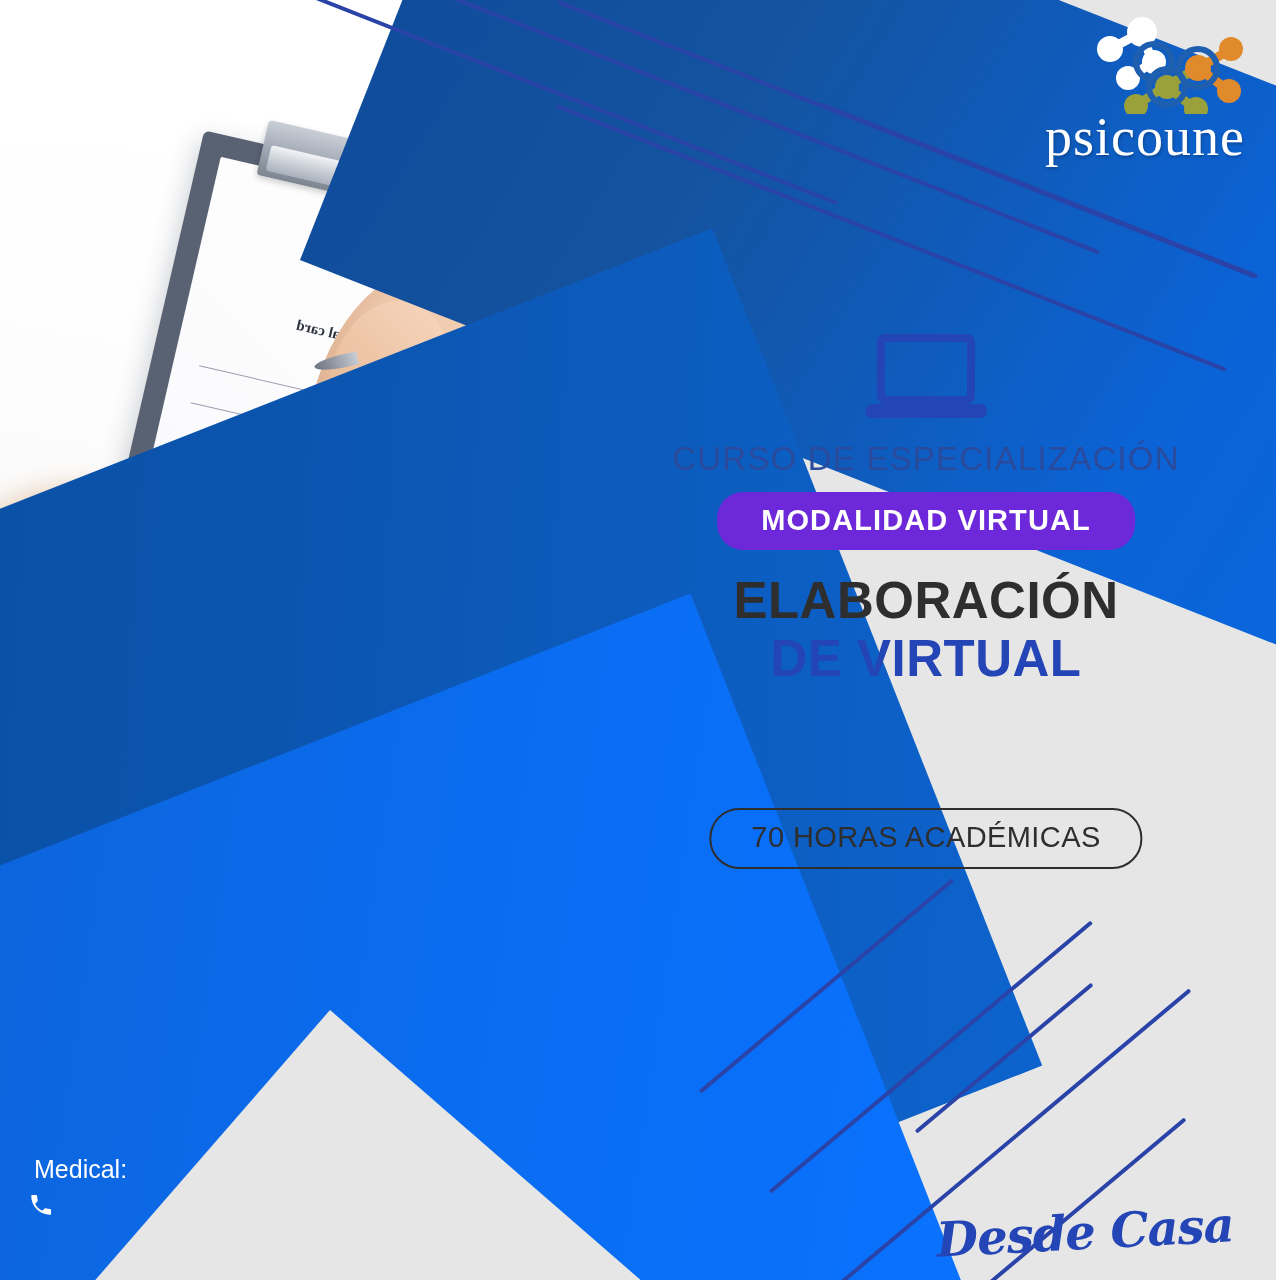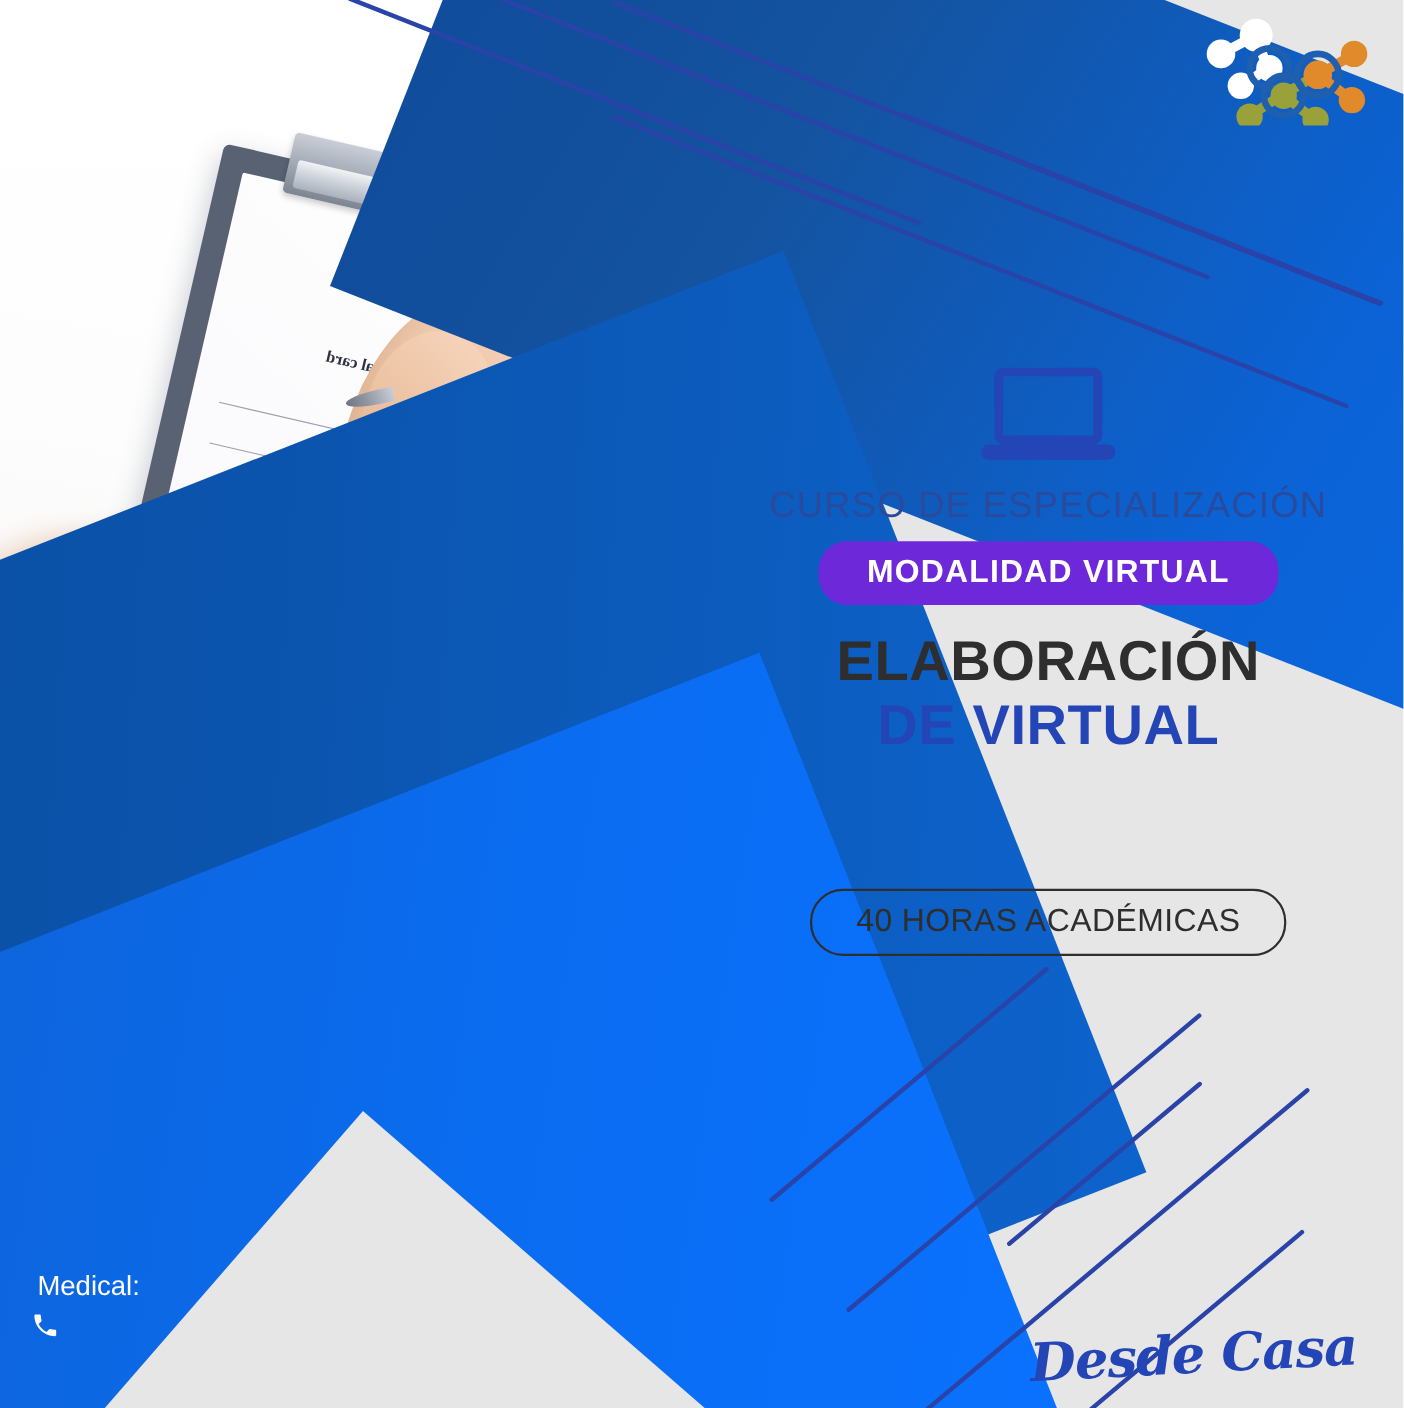--- a/index.html
+++ b/index.html
@@ -204,21 +204,21 @@
     position:absolute; left:0; top:96px; width:234px;
     font-family:"Liberation Serif", serif;
     font-size:54px; font-weight:normal; color:#ffffff;
     letter-spacing:1px; text-align:center; line-height:1;
     text-shadow:1px 2px 3px rgba(0,0,0,.25);
   }
 
   
   .content {
     position:absolute;
-    left:640px; top:0; width:626px; height:1280px;
+    left:613px; top:0; width:626px; height:1280px;
   }
   .laptop-icon {
     position:absolute; left:50%; top:334px; transform:translateX(-50%);
   }
   .curso {
     position:absolute; left:0; top:440px; width:626px;
     text-align:center;
     font-size:33px; font-weight:normal; color:#2a4a9c;
     letter-spacing:1.2px;
   }
@@ -386,40 +386,41 @@
       <circle cx="64" cy="46" r="12" fill="#ffffff"></circle>
       <circle cx="141" cy="33" r="12" fill="#e08a2b"></circle>
       <circle cx="139" cy="75" r="12" fill="#e08a2b"></circle>
       <circle cx="108" cy="52" r="19" fill="none" stroke="#1f5fb0" stroke-width="6"></circle>
       <circle cx="108" cy="52" r="13" fill="#e08a2b"></circle>
       <circle cx="77" cy="71" r="18" fill="none" stroke="#1f5fb0" stroke-width="6"></circle>
       <circle cx="77" cy="71" r="12" fill="#9aa03a"></circle>
       <circle cx="46" cy="90" r="12" fill="#9aa03a"></circle>
       <circle cx="106" cy="93" r="12" fill="#9aa03a"></circle>
     </svg>
+    <div class="logo-word">psicoune</div>
   </div>
 
   <div class="content">
 
     <svg class="laptop-icon" width="126" height="88" viewBox="0 0 126 88">
       <rect x="18" y="4" width="90" height="62" rx="4" fill="none" stroke="#2445b5" stroke-width="8"></rect>
       <rect x="2" y="70" width="122" height="14" rx="7" fill="#2445b5"></rect>
       <rect x="52" y="66" width="22" height="6" rx="3" fill="#2445b5"></rect>
     </svg>
 
     <div class="curso">CURSO DE ESPECIALIZACIÓN</div>
 
     <div class="badge">MODALIDAD VIRTUAL</div>
 
     <div class="title">
       <span class="t-dark">ELABORACIÓN</span>
       <span class="t-blue">DE VIRTUAL</span>
     </div>
 
-    <div class="hours">40 HORAS ACADÉMICAS</div>
+    <div class="hours">70 HORAS ACADÉMICAS</div>
   </div>
 
   <div class="informes">Medical:</div>
   <div class="phones">
     <svg width="26" height="26" viewBox="0 0 24 24">
       <path fill="#ffffff" d="M6.6 10.8c1.4 2.8 3.8 5.2 6.6 6.6l2.2-2.2c.3-.3.7-.4 1.1-.2 1.2.4 2.5.6 3.8.6.6 0 1 .4 1 1V20c0 .6-.4 1-1 1C10.8 21 3 13.2 3 3.7c0-.6.4-1 1-1h3.4c.6 0 1 .4 1 1 0 1.3.2 2.6.6 3.8.1.4 0 .8-.2 1.1l-2.2 2.2z"></path>
     </svg>
   </div>
 
   <div class="tagline">

